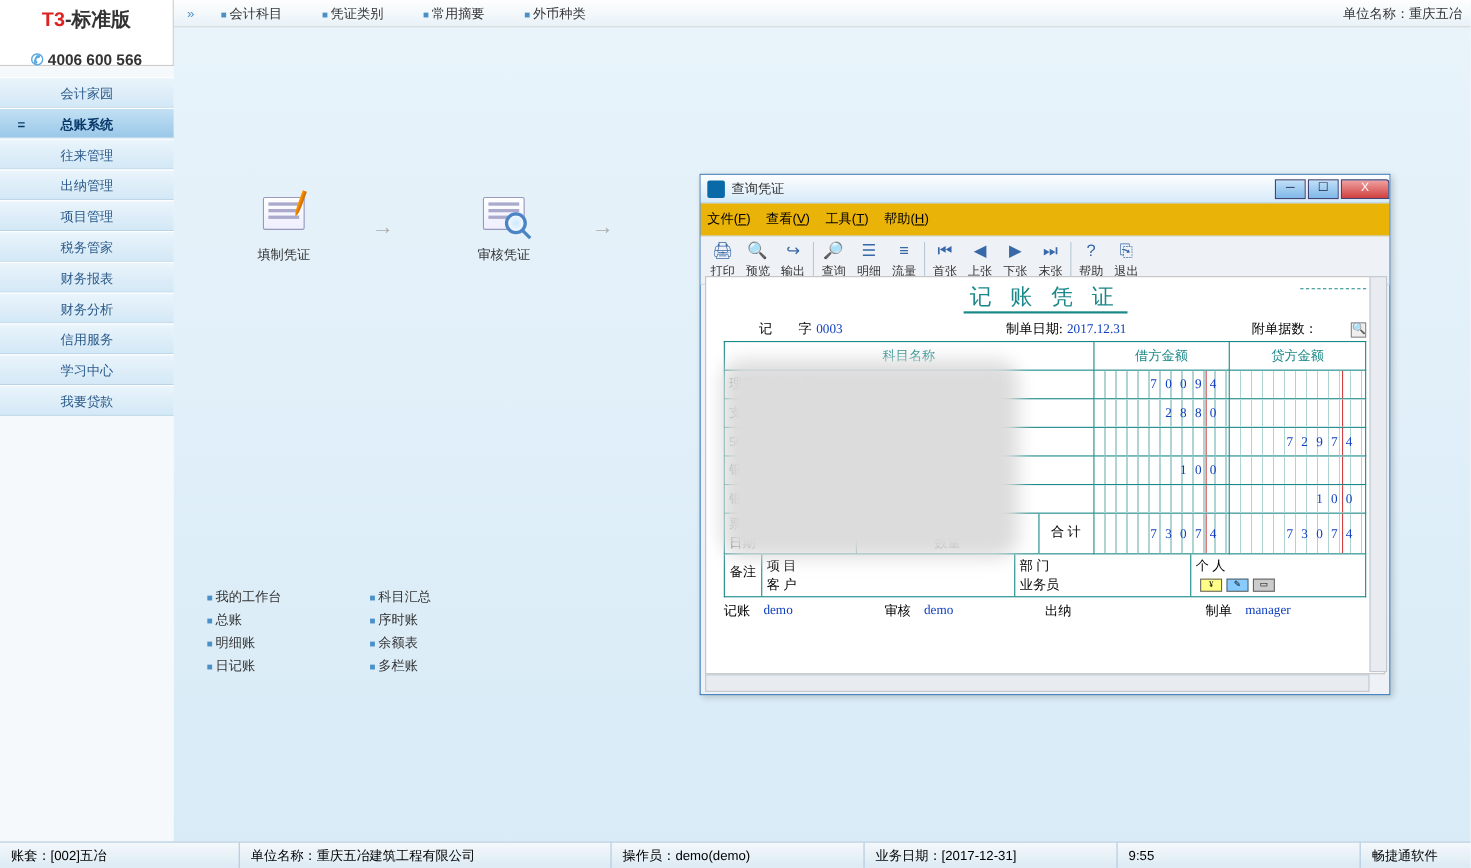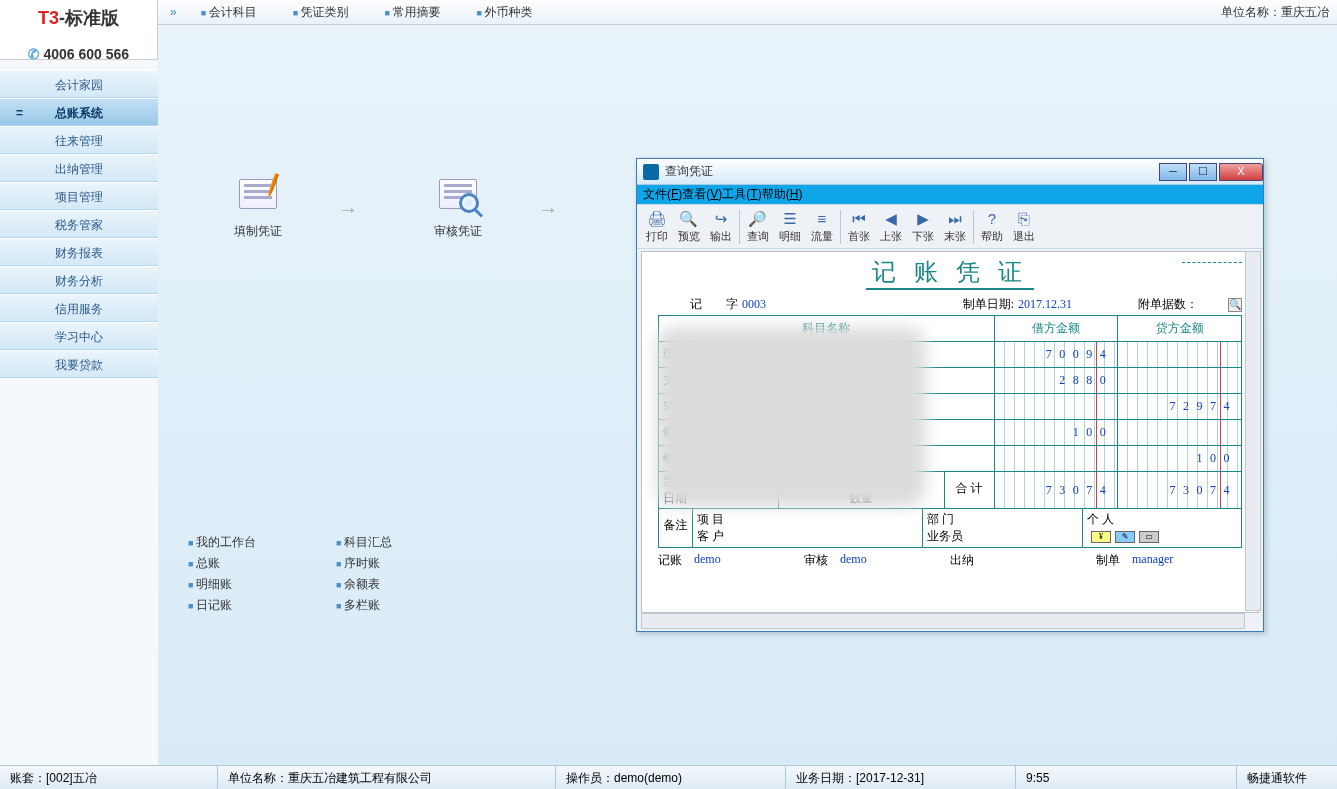--- a/index.html
+++ b/index.html
@@ -43,32 +43,32 @@
   
   
   .dlg { position: absolute; left: 478px; top: 133px; width: 628px; height: 474px; background: #eef2f6; border: 1px solid #3a7ab8; box-shadow: 2px 2px 6px rgba(0,0,0,.2); }
   .dlg-title { height: 26px; background: linear-gradient(#fdfeff,#d6eaf8); display: flex; align-items: center; padding-left: 6px; border-bottom: 1px solid #a8c8e0; }
   .dlg-title .ticon { width: 16px; height: 16px; background: #0a6aa8; margin-right: 6px; border-radius: 2px; }
   .dlg-title .ttxt { flex: 1; color: #333; }
   .dlg-title .wbtn { width: 28px; height: 18px; margin-left: 2px; border: 1px solid #447; text-align: center; line-height: 14px; font-size: 11px; font-family: Arial; }
   .dlg-title .wmin, .dlg-title .wmax { background: linear-gradient(#c0e0f8,#80b8e8); color: #224; }
   .dlg-title .wclose { background: linear-gradient(#f0a0a0,#d04040); color: #fff; width: 44px; border-radius: 0 3px 0 0; }
   
-  .dlg-menu { height: 20px; padding-left: 6px; background: #0ea5e9; display: flex; align-items: center; gap: 0; border-bottom: 1px solid #c8d8e4; }
+  .dlg-menu { height: 30px; padding-left: 6px; background: #eab308; display: flex; align-items: center; gap: 14px; border-bottom: 1px solid #c8d8e4; }
   .dlg-menu span { cursor: pointer; }
   .dlg-menu span u { text-decoration: underline; }
   
   .dlg-toolbar { height: 44px; background: #eef2f6; display: flex; align-items: center; padding: 2px 4px; border-bottom: 1px solid #c8d8e4; gap: 0; }
   .tbtn { width: 32px; text-align: center; cursor: pointer; }
   .tbtn .tico { height: 20px; font-size: 15px; line-height: 20px; color: #3868a8; }
   .tbtn .tlbl { font-size: 11px; color: #333; }
   .tsep { width: 1px; height: 34px; background: #b8c8d4; margin: 0 2px; }
   
   .dlg-body { position: absolute; left: 4px; right: 4px; top: 92px; bottom: 18px; background: #fff; border: 1px solid #c0c0c0; overflow: hidden; padding: 2px 16px; }
-  .voucher-title { text-align: center; font-size: 24px; font-family: KaiTi, STKaiti, serif; color: #1a8888; border-bottom: 2px solid #1a8888; display: inline-block; padding: 0 6px; letter-spacing: 6px; }
+  .voucher-title { text-align: center; font-size: 20px; font-family: KaiTi, STKaiti, serif; color: #1a8888; border-bottom: 2px solid #1a8888; display: inline-block; padding: 0 6px; letter-spacing: 6px; }
   .vt-wrap { text-align: center; margin: 2px 0 6px; position: relative; }
   .vt-wrap .dash { position: absolute; right: 0; top: 6px; font-size: 10px; color: #1a8888; border-bottom: 1px dashed #1a8888; width: 60px; }
   
   .meta-row { display: flex; font-family: SimSun; font-size: 12px; align-items: center; }
   .meta-row .ml { margin-left: 32px; }
   .meta-row .blue { color: #1040c0; margin: 0 4px; }
   .meta-row .sp { flex: 1; }
   .meta-row .mag2 { width: 14px; height: 14px; border: 1px solid #888; background: #eee; font-size: 10px; text-align: center; line-height: 12px; }
   
   .grid { border: 1.5px solid #1a8888; margin-top: 2px; width: 100%; border-collapse: collapse; table-layout: fixed; }
@@ -241,21 +241,21 @@
         <span class="voucher-title">记 账 凭 证</span>
         <span class="dash"></span>
       </div>
       <div class="meta-row">
         <span class="ml">记</span>
         <span style="margin-left:24px">字</span>
         <span class="blue">0003</span>
         <span class="sp"></span>
         <span>制单日期:</span>
         <span class="blue">2017.12.31</span>
-        <span style="margin-left:62px">附单据数：</span>
+        <span style="margin-left:110px">附单据数：</span>
         <span style="width:30px"></span>
         <span class="mag2">🔍</span>
       </div>
 
       <table class="grid">
         <colgroup>
             <col style="width:320px">
             <col style="width:118px">
             <col style="width:118px">
           </colgroup>

